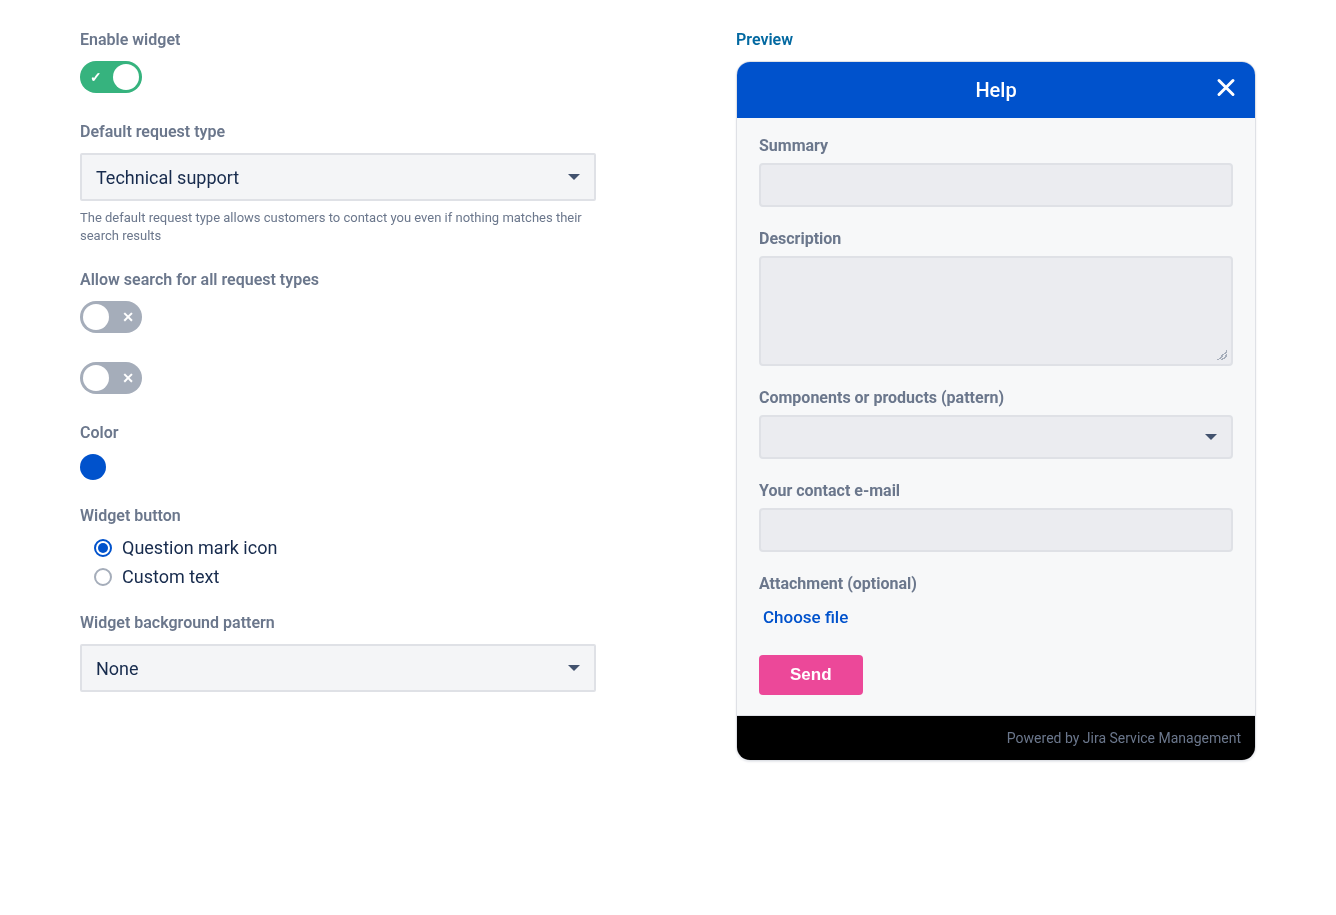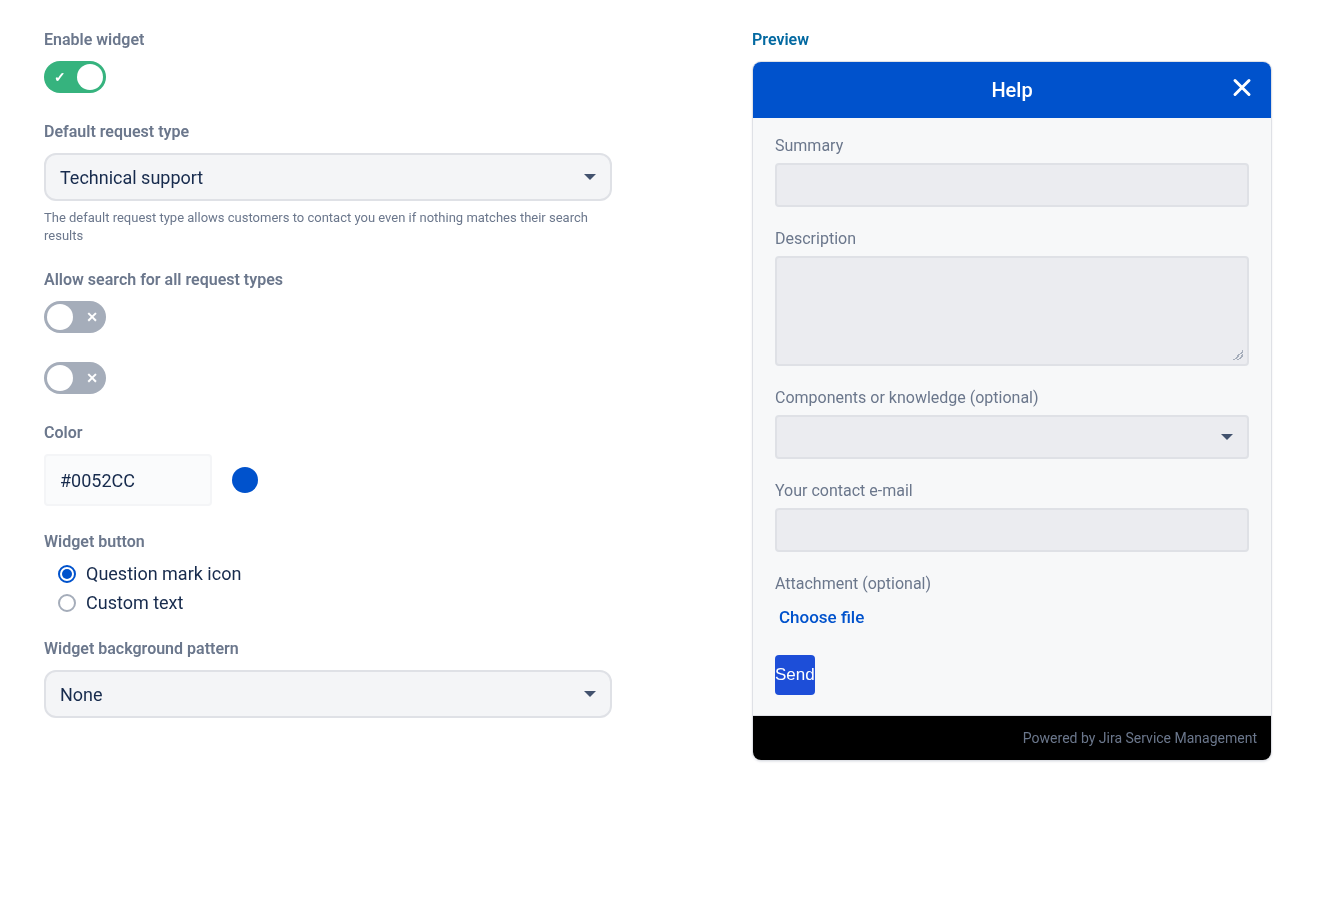--- a/index.html
+++ b/index.html
@@ -23,20 +23,21 @@
     flex: 0 0 520px;
   }
   .field-label {
     font-size: 16px;
     font-weight: 600;
     color: #6B778C;
     margin-bottom: 12px;
   }
   .section {
     margin-bottom: 26px;
+    margin-left: 36px;
   }
   .help-text {
     font-size: 13px;
     color: #6B778C;
     margin-top: 8px;
     line-height: 1.35;
   }
 
   
   .toggle {
@@ -65,25 +66,25 @@
     transform: translateY(-50%);
     color: #fff;
     font-size: 14px;
     font-weight: 700;
   }
   .toggle.on .mark { left: 10px; }
   .toggle.off .mark { right: 8px; }
 
   
   .select {
-    width: 568px;
+    width: 516px;
     height: 48px;
     background: #F4F5F7;
     border: 2px solid #DFE1E6;
-    border-radius: 12px;
+    border-radius: 2px;
     display: flex;
     align-items: center;
     justify-content: space-between;
     padding: 0 14px;
     font-size: 18px;
     color: #172B4D;
     cursor: pointer;
   }
   .select .caret {
     width: 0; height: 0;
@@ -145,21 +146,21 @@
   
   .preview-label {
     font-size: 16px;
     font-weight: 600;
     color: #0369a1;
     margin-bottom: 12px;
   }
   .widget {
     width: 520px;
     border: 1px solid #DFE1E6;
-    border-radius: 9px;
+    border-radius: 14px;
     overflow: hidden;
     box-shadow: 0 1px 2px rgba(9,30,66,0.1);
   }
   .widget-header {
     height: 56px;
     display: flex;
     align-items: center;
     justify-content: center;
     position: relative;
     color: #fff;
@@ -173,21 +174,21 @@
     transform: translateY(-50%);
     cursor: pointer;
   }
   .widget-body {
     background: #F7F8F9;
     padding: 18px 22px 20px;
   }
   .wfield { margin-bottom: 22px; }
   .wfield-label {
     font-size: 16px;
-    font-weight: 400;
+    font-weight: 700;
     color: #6B778C;
     margin-bottom: 8px;
   }
   .winput, .wtextarea, .wselect {
     width: 100%;
     background: #EBECF0;
     border: 2px solid #DFE1E6;
     border-radius: 4px;
   }
   .winput { height: 44px; }
@@ -218,25 +219,25 @@
   }
   .wlink {
     color: #0052CC;
     font-size: 17px;
     font-weight: 500;
     cursor: pointer;
     padding: 6px 4px;
     display: inline-block;
   }
   .wbutton {
-    background: #1d4ed8;
+    background: #ec4899;
     color: #fff;
     font-size: 17px;
-    font-weight: 400;
-    padding: 10px 0;
+    font-weight: 700;
+    padding: 10px 31px;
     border-radius: 4px;
     border: none;
     cursor: pointer;
   }
   .widget-footer {
     background: #000000;
     border-top: 1px solid #DFE1E6;
     text-align: right;
     padding: 14px;
     font-size: 14px;
@@ -277,23 +278,20 @@
     <div class="section">
       <div class="toggle off">
         <span class="knob"></span>
         <span class="mark">✕</span>
       </div>
     </div>
 
     <div class="section">
       <div class="field-label">Color</div>
       <div class="color-row">
-        <div class="color-input">
-          <span>#0052CC</span>
-        </div>
         <span class="color-swatch" style="background:#0052CC"></span>
       </div>
     </div>
 
     <div class="section">
       <div class="field-label">Widget button</div>
       <div class="radio-row">
         <span class="radio checked"></span>
         <span>Question mark icon</span>
       </div>
@@ -328,21 +326,21 @@
       <div class="widget-body">
         <div class="wfield">
           <div class="wfield-label">Summary</div>
           <div class="winput"></div>
         </div>
         <div class="wfield">
           <div class="wfield-label">Description</div>
           <div class="wtextarea"></div>
         </div>
         <div class="wfield">
-          <div class="wfield-label">Components or knowledge (optional)</div>
+          <div class="wfield-label">Components or products (pattern)</div>
           <div class="wselect">
             <span class="caret"></span>
           </div>
         </div>
         <div class="wfield">
           <div class="wfield-label">Your contact e-mail</div>
           <div class="winput"></div>
         </div>
         <div class="wfield">
           <div class="wfield-label">Attachment (optional)</div>

